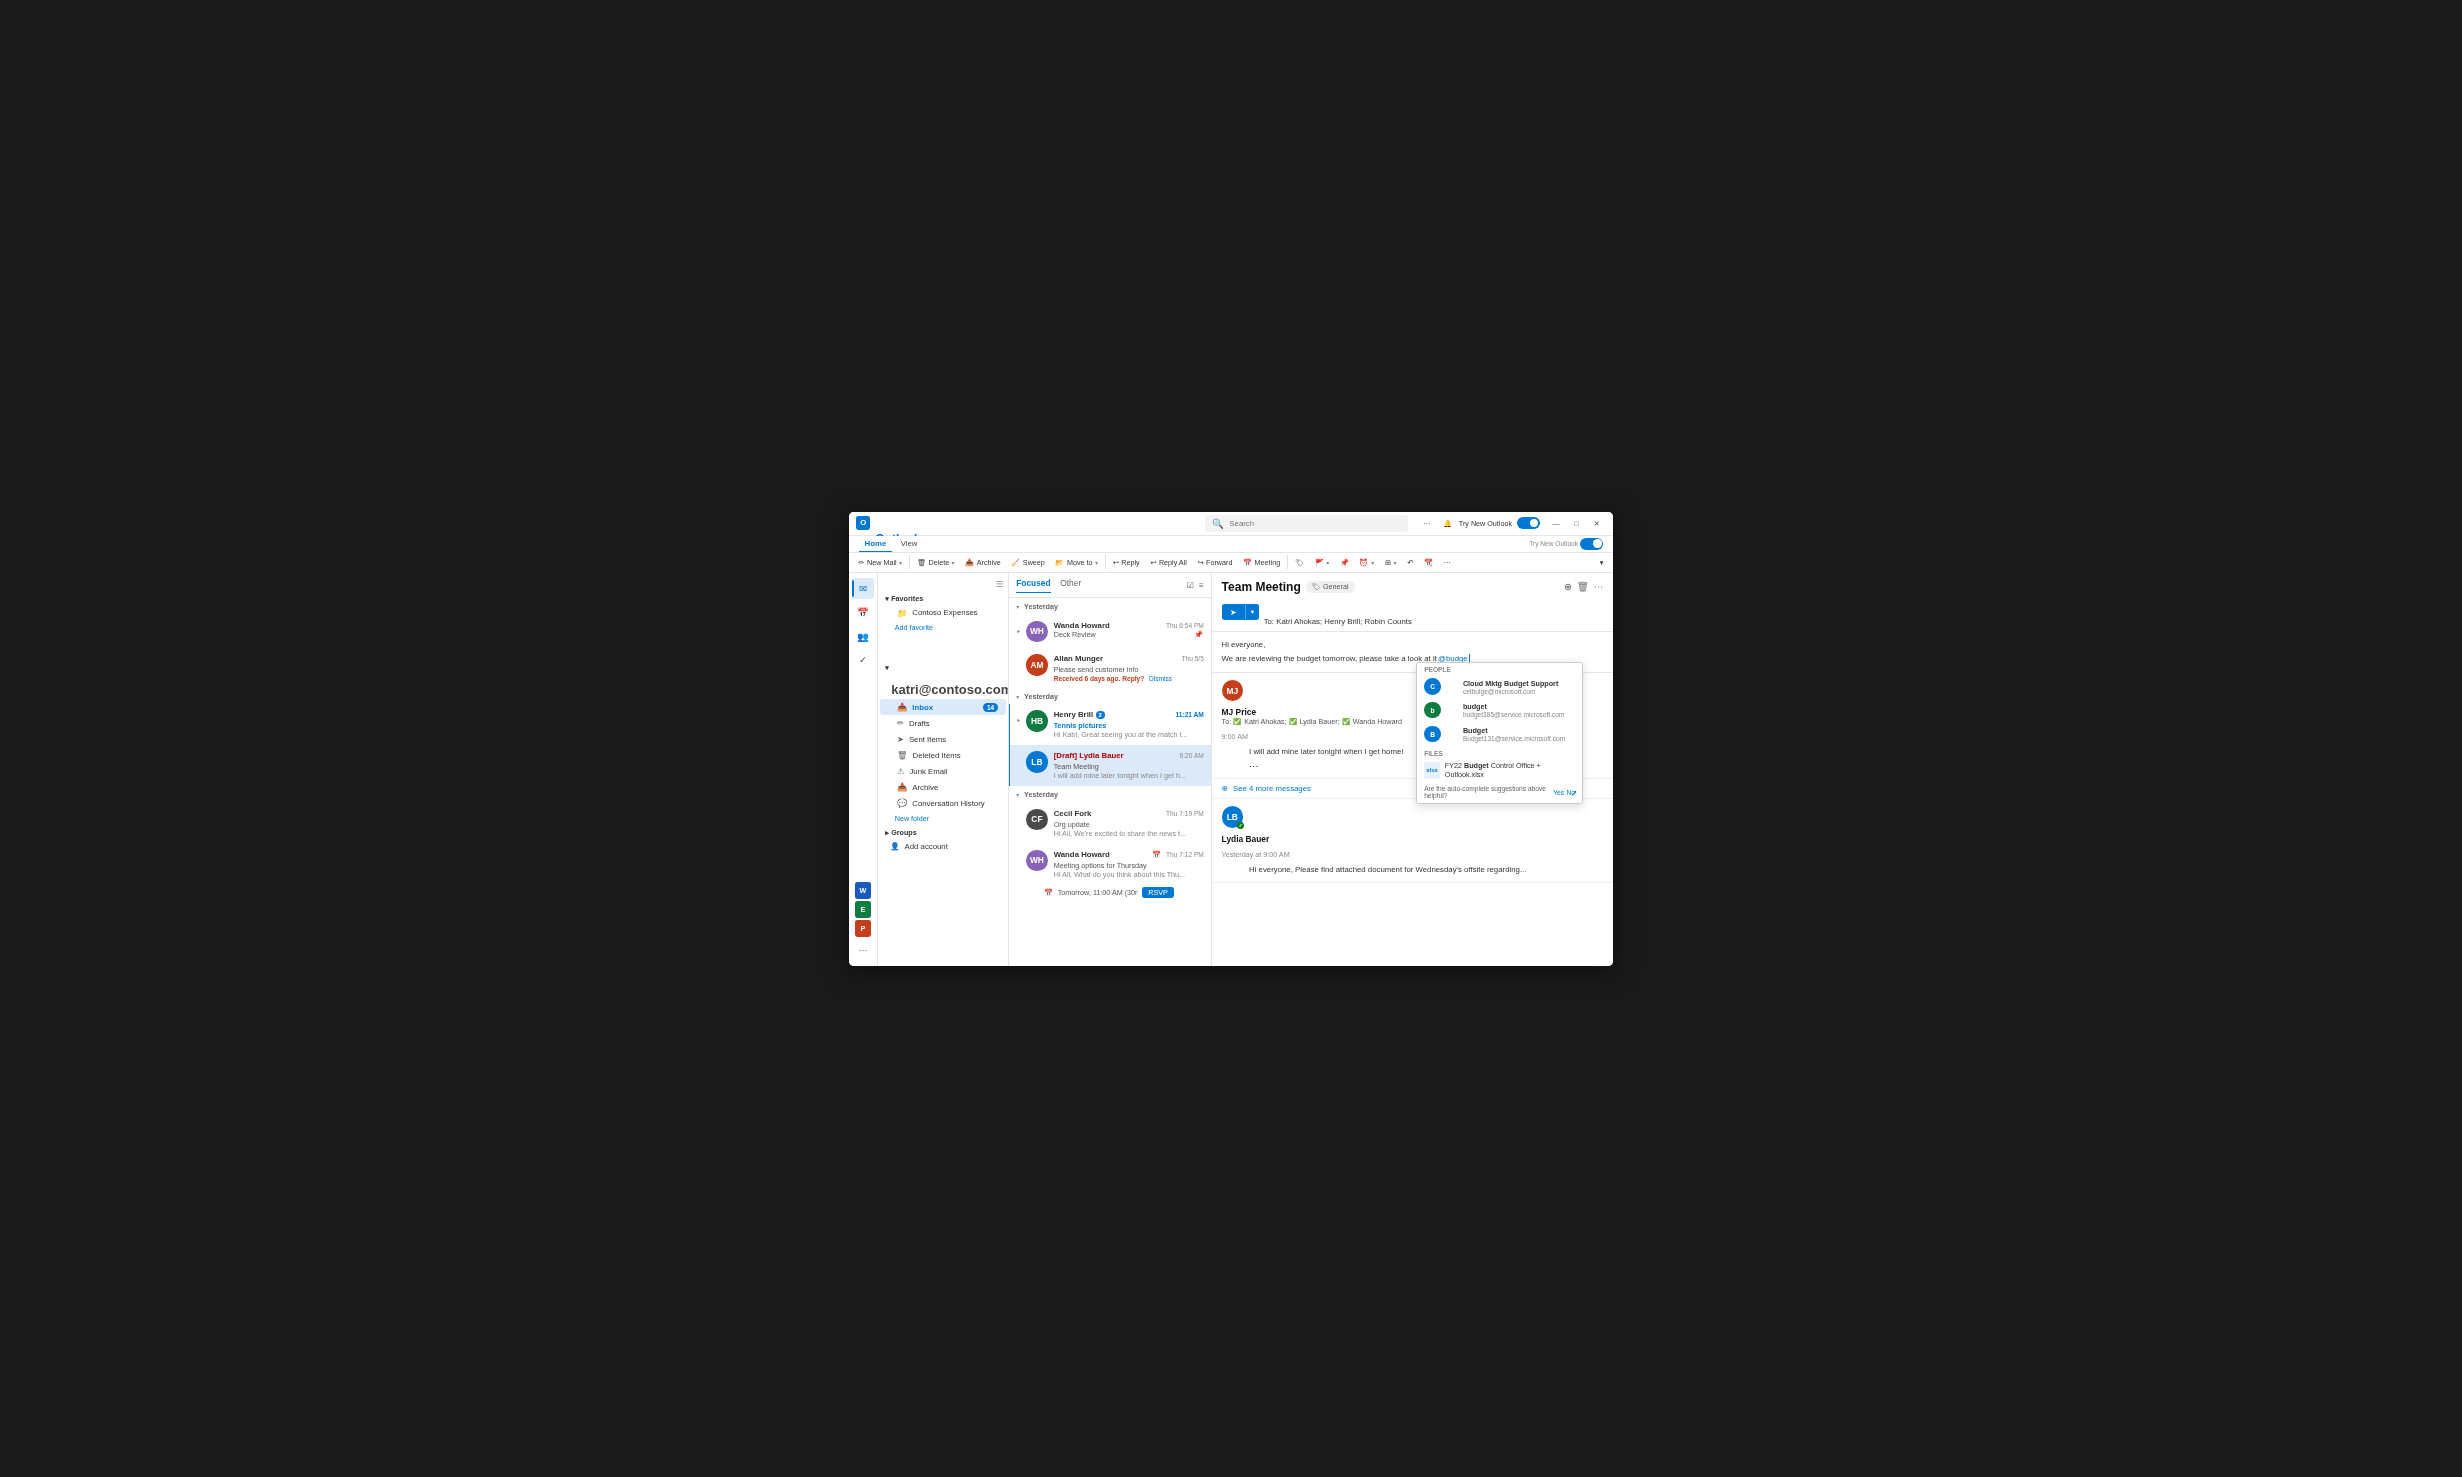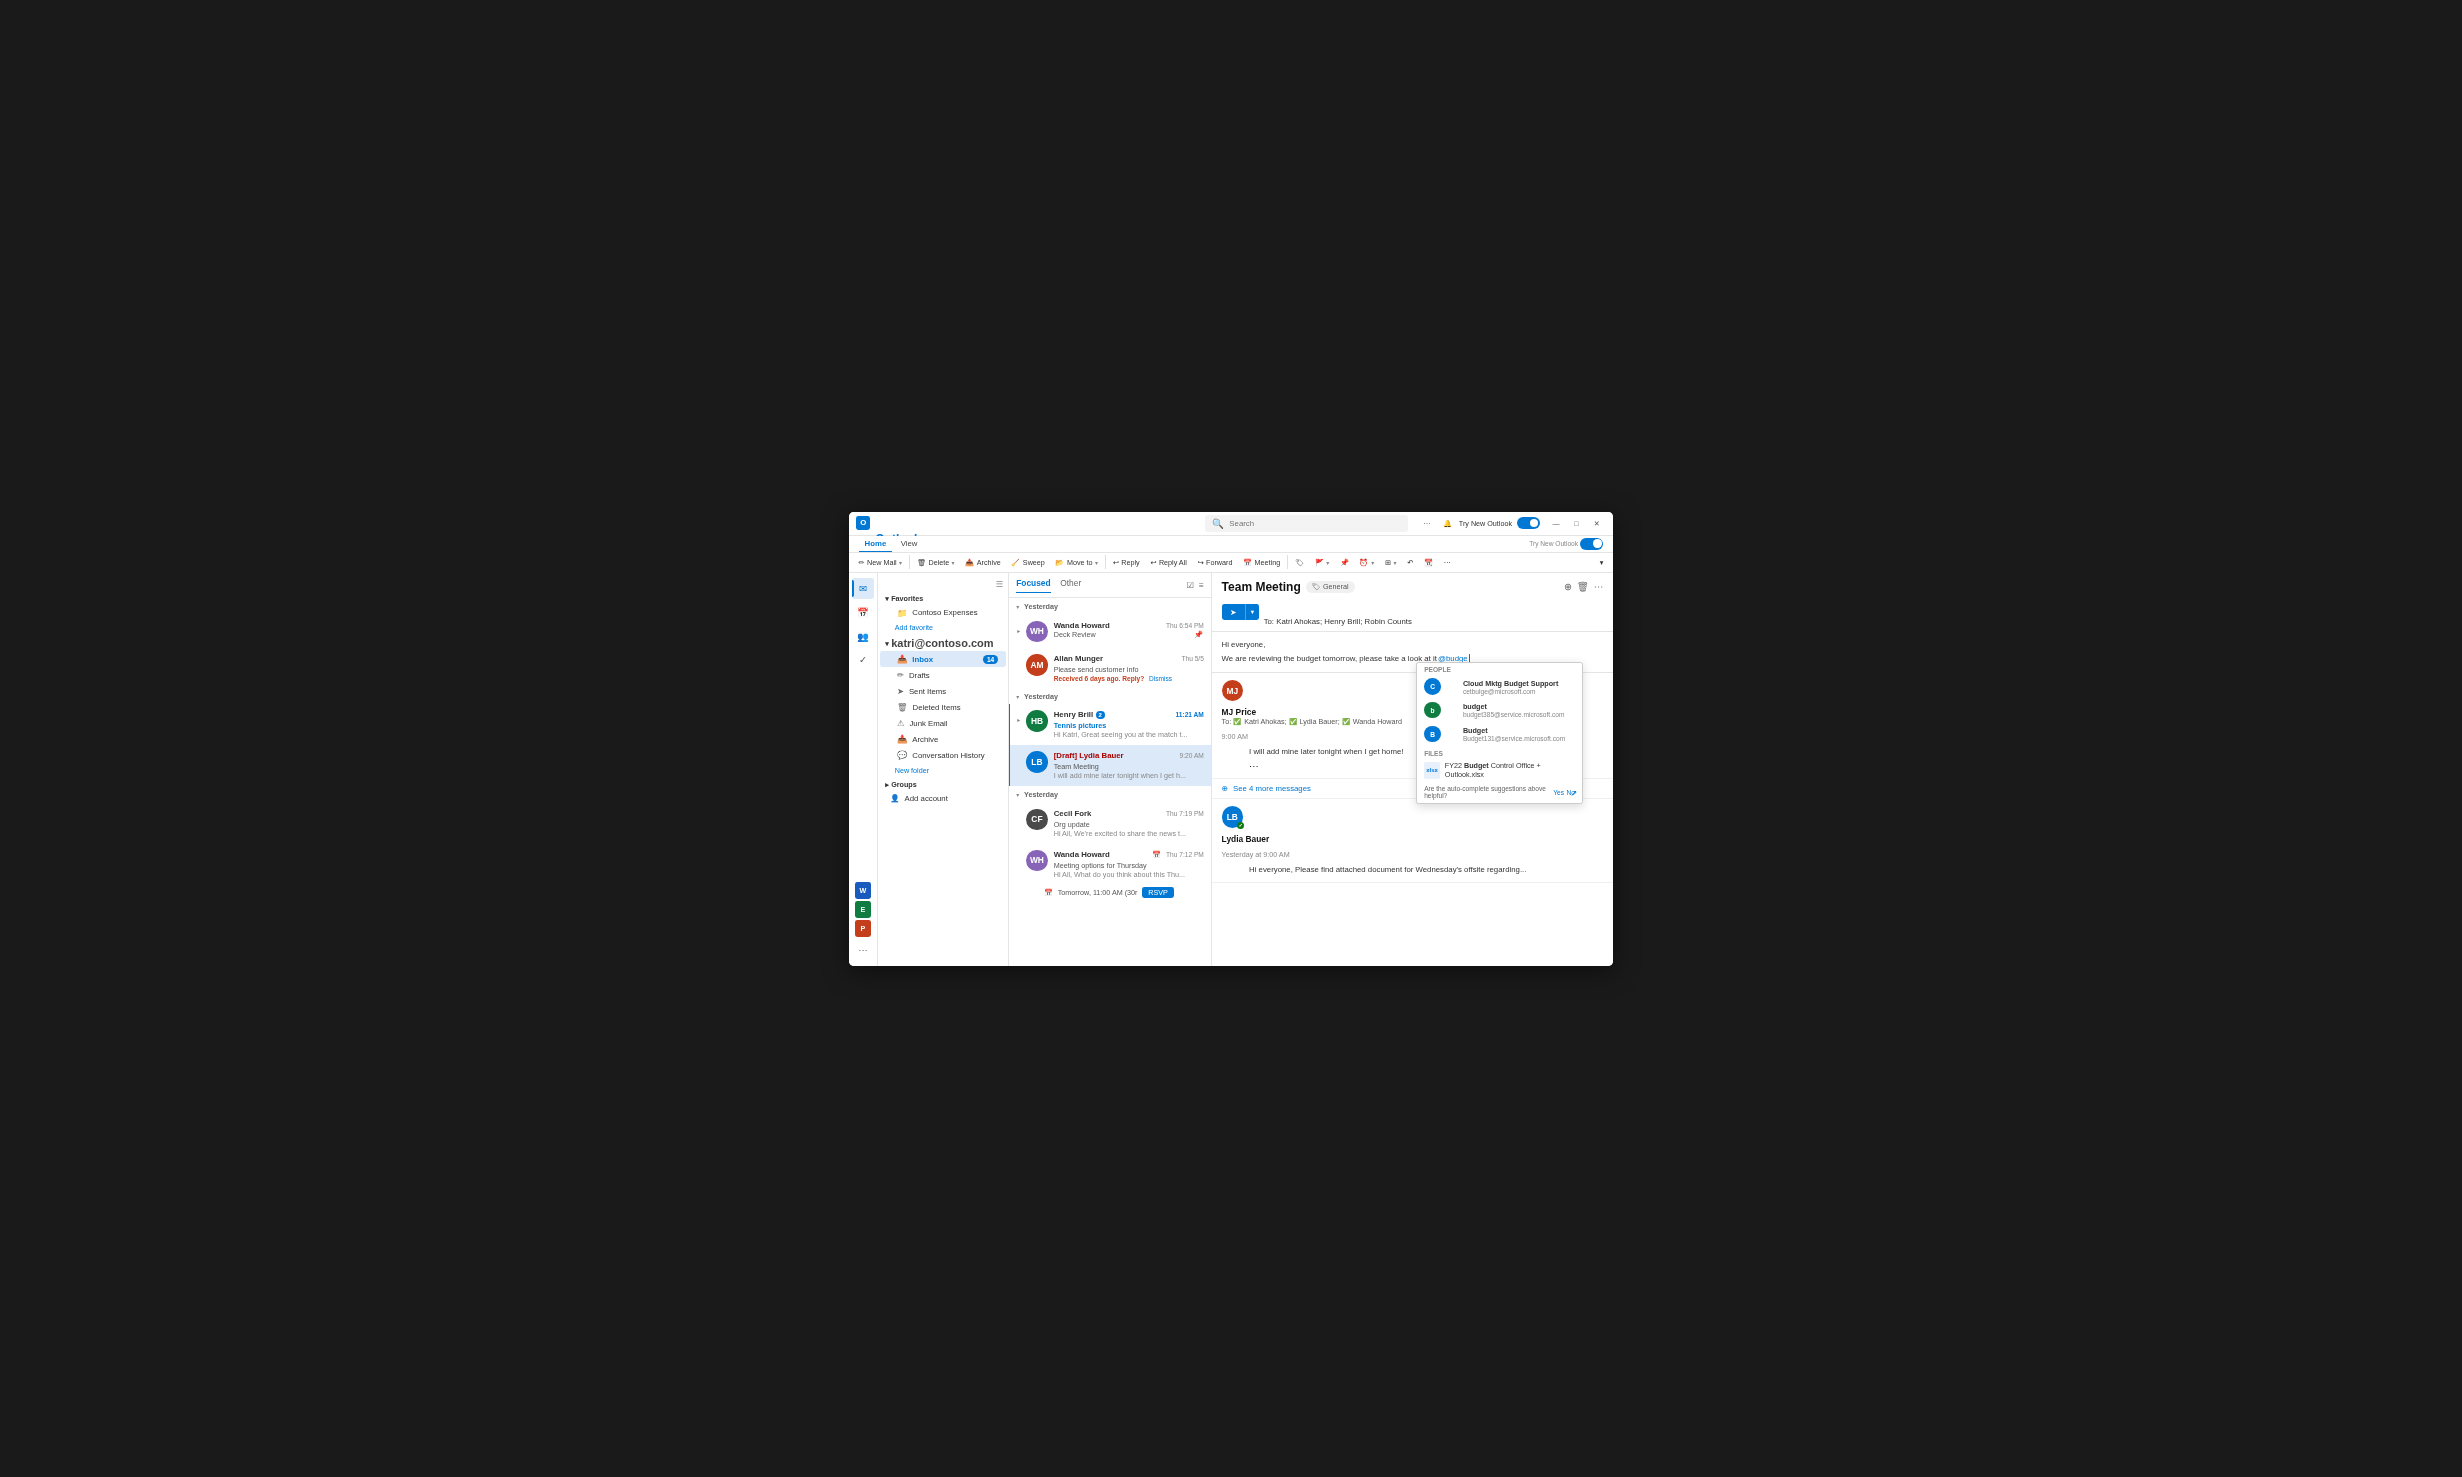--- a/index.html
+++ b/index.html
@@ -811,21 +811,21 @@
       <div class="sidebar-item">
         <span class="sidebar-item-icon">📁</span>
         <span>Contoso Expenses</span>
       </div>
       <div class="sidebar-add-link">
         <span>Add favorite</span>
       </div>
 
       <div class="sidebar-section-header">
         <span>▾</span>
-        <span style="font-size:11px;font-weight:600;color:#444;">katri@contoso.com</span>
+        <span style="font-size:13px;font-weight:600;color:#444;margin-top:45px;">katri@contoso.com</span>
       </div>
       <div class="sidebar-item active">
         <span class="sidebar-item-icon">📥</span>
         <span>Inbox</span>
         <span class="badge">14</span>
       </div>
       <div class="sidebar-item">
         <span class="sidebar-item-icon">✏</span>
         <span>Drafts</span>
       </div>

